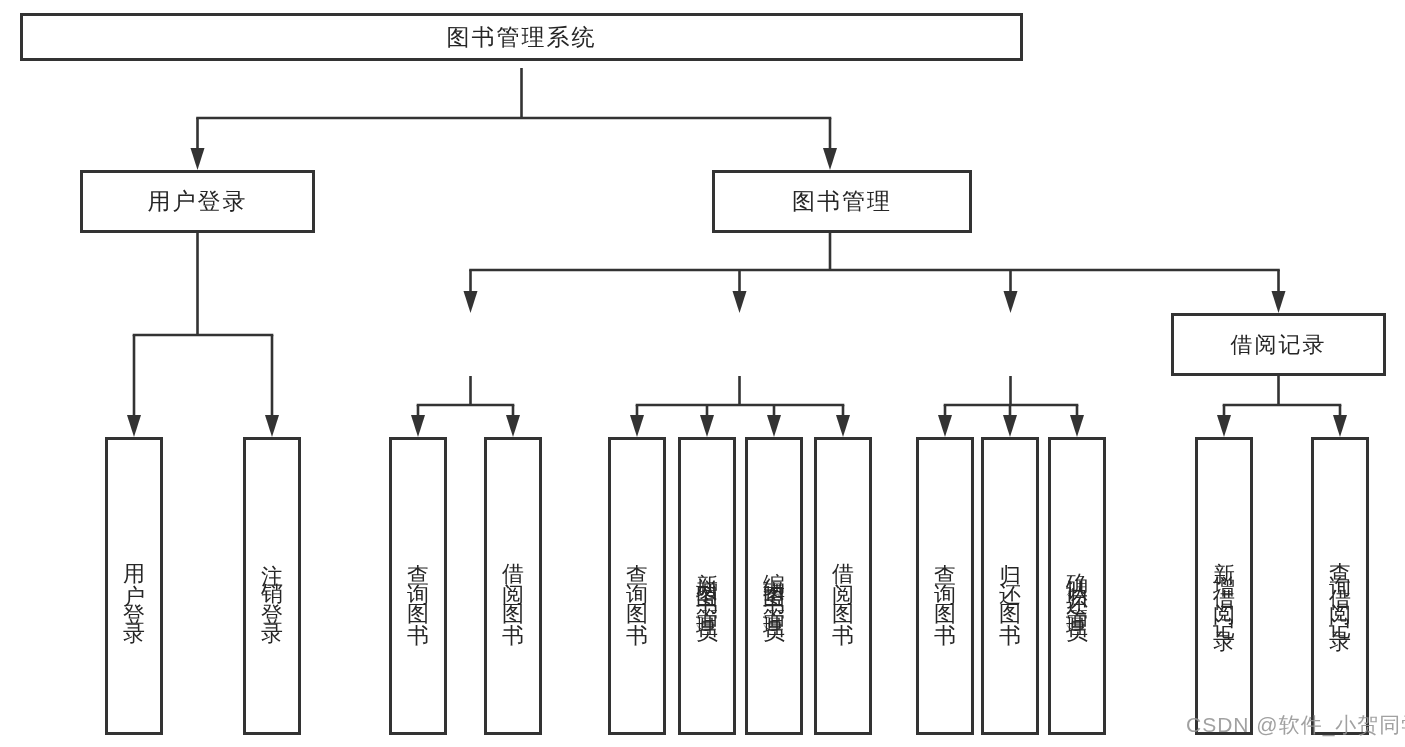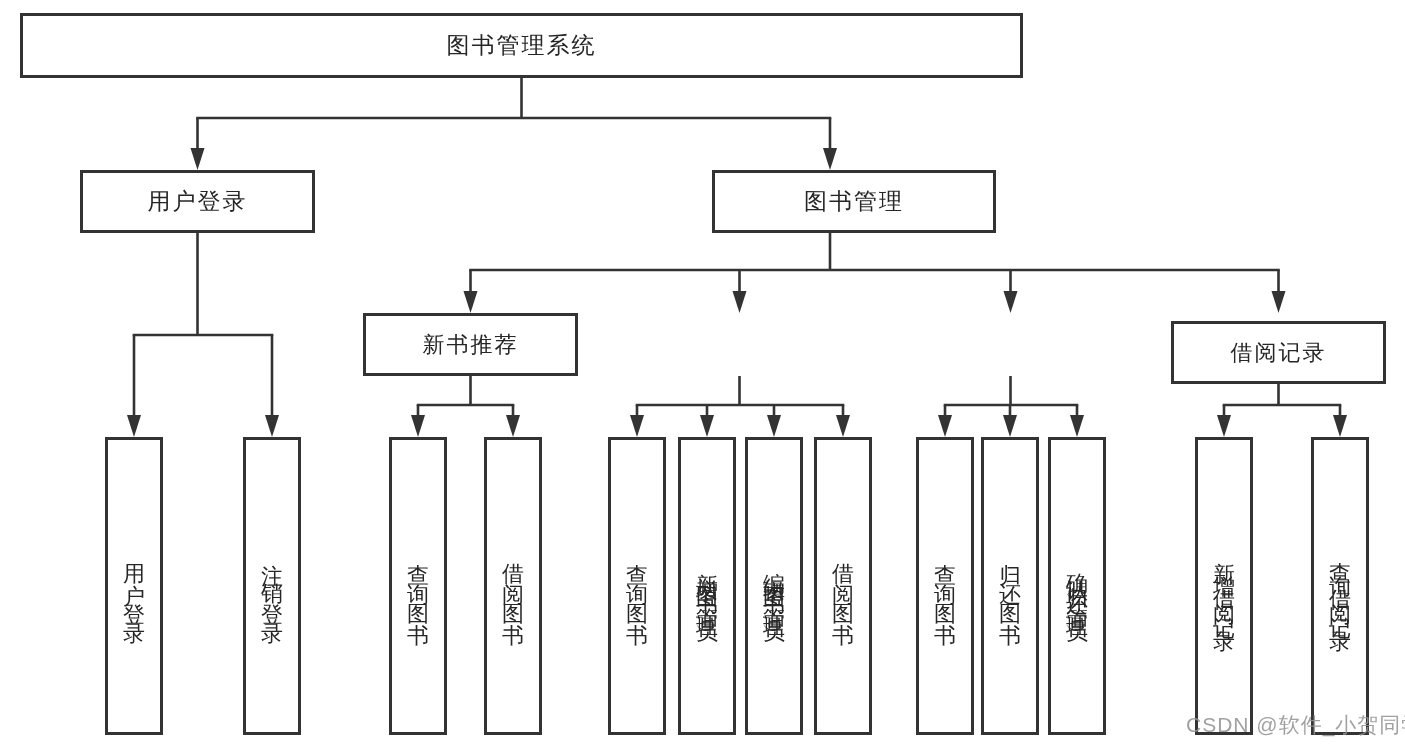--- a/index.html
+++ b/index.html
@@ -34,21 +34,21 @@
     border: 3px solid #333333;
     box-sizing: border-box;
     display: flex;
     align-items: center;
     justify-content: center;
     color: #262626;
     font-size: 23px;
     letter-spacing: 2px;
     white-space: nowrap;
   }
-  .root-node   { left: 20px;  top: 13px;  width: 1003px; height: 65px; }
+  .root-node   { left: 20px;  top: 13px;  width: 1003px; height: 48px; }
   .lvl2-node   { top: 170px;  height: 63px; }
   .lvl3-node   { top: 313px;  height: 63px; width: 215px; font-size: 22px; }
   .leaf {
     position: absolute;
     top: 437px;
     width: 58px;
     height: 298px;
     background: #ffffff;
     border: 3px solid #333333;
     box-sizing: border-box;
@@ -158,28 +158,25 @@
     </g>
   </svg>
 
   <div class="node root-node">
     <span>图书管理系统</span>
   </div>
 
   <div class="node lvl2-node" style="left:80px; width:235px;">
     <span>用户登录</span>
   </div>
-  <div class="node lvl2-node" style="left:712px; width:284px;">
+  <div class="node lvl2-node" style="left:712px; width:260px;">
     <span>图书管理</span>
   </div>
 
-  <div class="node lvl3-node" style="left:363px;">
-    <span>新书推荐</span>
-  </div>
-  <div class="node lvl3-node" style="left:1171px;margin-top:8px;">
+  <div class="node lvl3-node" style="left:1171px;">
     <span>借阅记录</span>
   </div>
 
   <div class="leaf" style="left:105px;">
     <span class="vtext">用户登录</span>
   </div>
   <div class="leaf" style="left:243px;">
     <span class="vtext">注销登录</span>
   </div>
 

